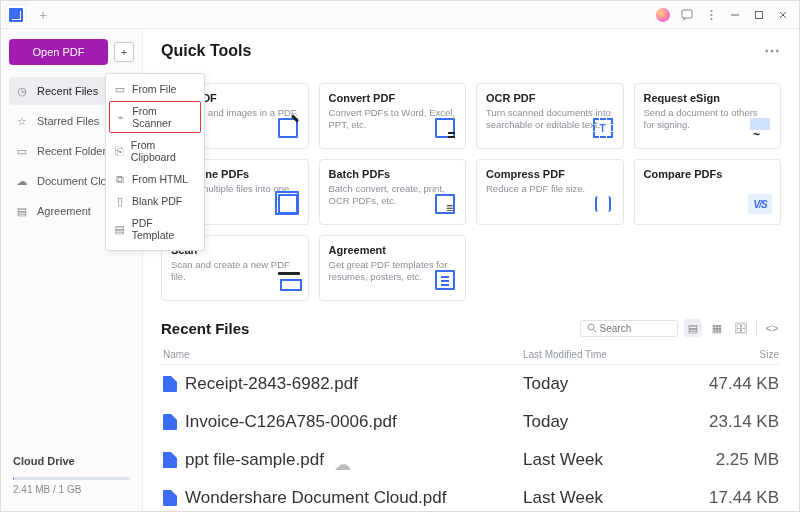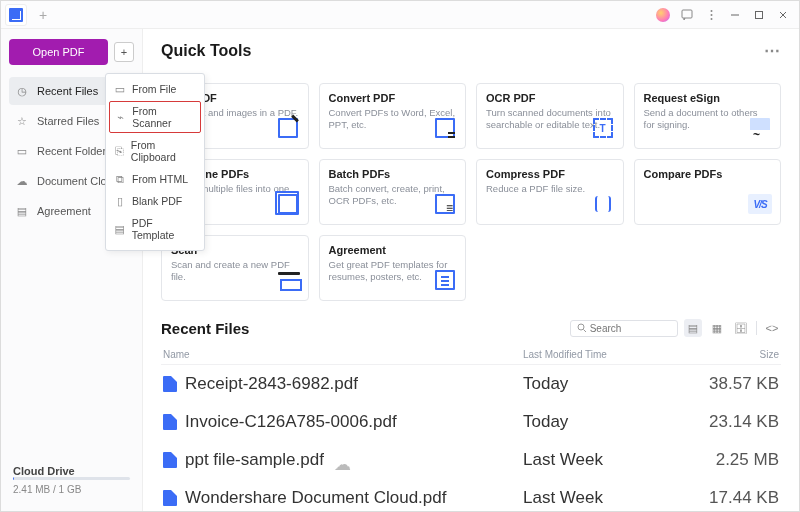--- a/index.html
+++ b/index.html
@@ -18,21 +18,21 @@
     .body { flex:1; display:flex; min-height:0;}
     .sidebar { width:142px; background:#fbfbfc; border-right:1px solid #eee; display:flex; flex-direction:column; padding:10px 8px;}
     .open-row{display:flex;align-items:center;gap:6px;margin-bottom:12px;}
     .open-pdf { background:#a21caf; color:#fff; border-radius:4px; padding:7px 14px; font-size:11px; flex:1; text-align:center;}
     .plus-btn{width:20px;height:20px;border:1px solid #ccc;border-radius:3px;display:flex;align-items:center;justify-content:center;color:#555;background:#fff;}
     .side-item{display:flex;align-items:center;gap:8px;padding:7px 6px;border-radius:4px;color:#555;margin-bottom:2px;}
     .side-item.active{background:#ebedf0;color:#222;}
     .side-ico{width:14px;height:14px;color:#888;display:flex;align-items:center;justify-content:center;}
     .side-fill{flex:1;}
     .cloud-box{margin-top:auto;padding:6px 4px;}
-    .cloud-title{font-weight:600;color:#444;margin-bottom:0;}
+    .cloud-title{font-weight:600;color:#444;margin-bottom:10px;}
     .cloud-bar{height:3px;background:#dfe3ea;border-radius:2px;overflow:hidden;margin-bottom:4px;}
     .cloud-fill{height:100%;background:#3b6cf6;width:0.24%;}
     .cloud-usage{color:#888;font-size:10px;}
     
     .main{flex:1;padding:12px 18px 8px 18px; position:relative; overflow:hidden;}
     .sec-title{font-size:16px;font-weight:700;color:#1a1a1a;margin-bottom:23px;display:flex;align-items:center;}
     .more-dots{margin-left:auto;color:#888;letter-spacing:1px;}
     .cards{display:grid;grid-template-columns:repeat(4,1fr);gap:10px;margin-bottom:18px;}
     .card{border:1px solid #e4e6ea;border-radius:4px;padding:8px 9px 8px 9px;height:66px;position:relative;background:#fff;}
     .card h4{font-size:11px;font-weight:600;color:#222;margin-bottom:3px;}
@@ -61,21 +61,21 @@
     .ic-tmpl::after{content:"";position:absolute;left:4px;top:4px;width:8px;height:2px;background:#3b6cf6;box-shadow:0 4px 0 #3b6cf6,0 8px 0 #3b6cf6;}
     
     .dropdown{position:absolute;left:0;top:34px;width:100px;background:#fff;border:1px solid #d9dde3;border-radius:3px;box-shadow:2px 2px 6px rgba(0,0,0,.07);padding:4px 0;z-index:30;}
     .dd-item{display:flex;align-items:center;gap:6px;padding:5px 8px;font-size:10.5px;color:#444;}
     .dd-item.hl{border:1.5px solid #d63a3a;border-radius:2px;margin:1px 3px;padding:3px 5px;}
     .dd-ico{width:12px;height:12px;display:flex;align-items:center;justify-content:center;color:#888;font-size:11px;}
     
     .rf-head{display:flex;align-items:center;margin-bottom:8px;}
     .rf-title{font-size:15px;font-weight:700;color:#1a1a1a;}
     .rf-tools{margin-left:auto;display:flex;align-items:center;gap:6px;}
-    .search{display:flex;align-items:center;border:1px solid #dfe1e6;border-radius:3px;padding:2px 6px;width:108px;background:#fff;}
+    .search{display:flex;align-items:center;border:1px solid #dfe1e6;border-radius:3px;padding:2px 6px;width:98px;background:#fff;}
     .search svg{color:#999;}
     .search input{border:none;outline:none;width:100%;font-size:10px;color:#666;margin-left:4px;}
     .vbtn{width:18px;height:18px;border-radius:3px;display:flex;align-items:center;justify-content:center;color:#888;font-size:11px;}
     .vbtn.active{background:#eceef3;}
     .divider{width:1px;height:14px;background:#e0e2e7;}
     .cols{display:grid;grid-template-columns:1fr 170px 86px;font-size:10px;color:#9299a5;padding:4px 2px;border-bottom:1px solid #f0f0f2;}
     .cols .sz{text-align:right;}
     .row{display:grid;grid-template-columns:1fr 170px 86px;align-items:center;padding:9px 2px;font-size:17px;color:#333;}
     .row .file{display:flex;align-items:center;gap:8px;}
     .fico{width:14px;height:16px;background:#3b6cf6;border-radius:1px;position:relative;}
@@ -295,21 +295,21 @@
         <div>Last Modified Time</div>
         <div class="sz">Size</div>
       </div>
 
       <div class="row">
         <div class="file">
             <div class="fico"></div>
             <span>Receipt-2843-6982.pdf</span>
           </div>
         <div>Today</div>
-          <div class="sz">38.57 KB</div>
+          <div class="sz">47.44 KB</div>
       </div>
       <div class="row">
         <div class="file">
             <div class="fico"></div>
             <span>Invoice-C126A785-0006.pdf</span>
           </div>
         <div>Today</div>
           <div class="sz">23.14 KB</div>
       </div>
       <div class="row">

